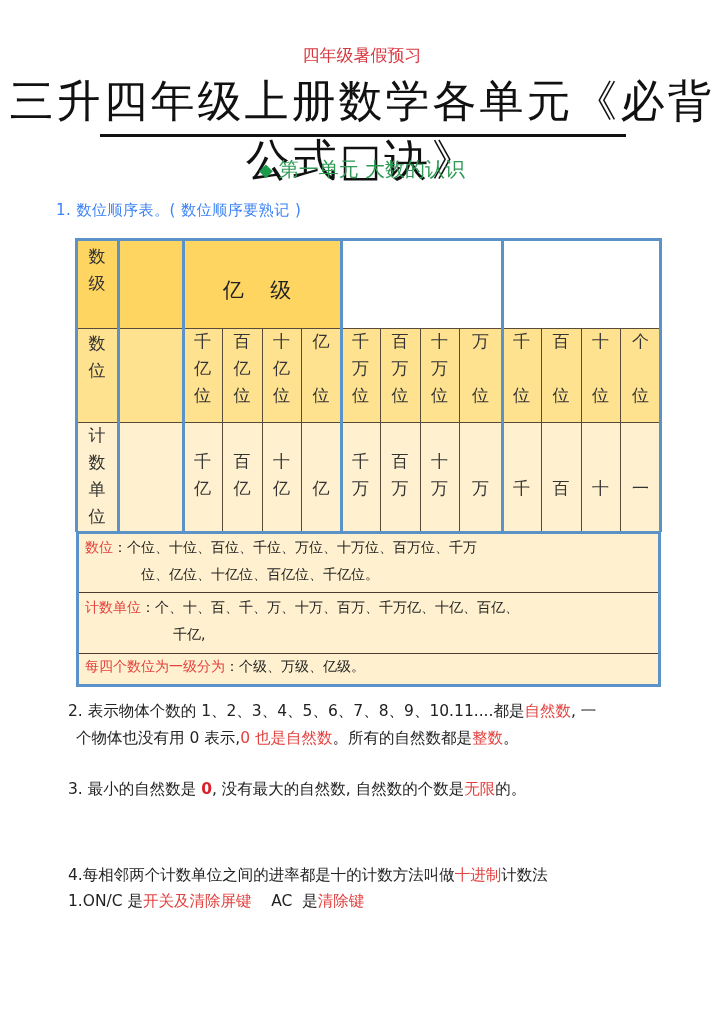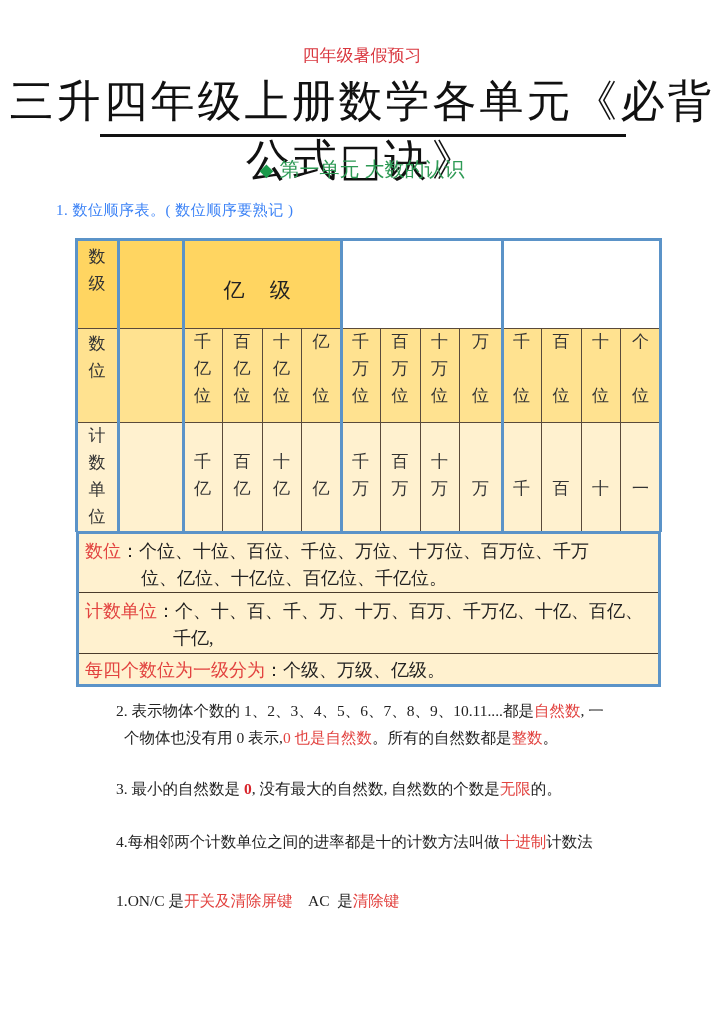--- a/index.html
+++ b/index.html
@@ -1,20 +1,20 @@
 <!DOCTYPE html>
 <html><head>
 <meta charset="utf-8">
 <style>
   html, body { margin: 0; padding: 0; }
   body {
     width: 724px; height: 1024px; background: #ffffff; position: relative; overflow: hidden;
     font-family: "DejaVu Sans", "Liberation Sans", sans-serif; color: #222;
   }
-  .abs { position: absolute; font-family: Liberation Serif, serif; }
+  .abs { position: absolute; }
   .subtitle { left: 0; width: 724px; top: 44px; text-align: center; font-size: 17px; color: #d9363e; }
   .title { left: 0; width: 724px; top: 72px; text-align: center; font-size: 44px; color: #111;
     font-family: "DejaVu Serif", "Liberation Serif", serif; letter-spacing: 3px; }
   .rule { left: 100px; width: 526px; top: 134px; height: 3px; background: #111; }
   .section { left: 0; width: 724px; top: 156px; text-align: center; font-size: 20px; color: #2e9a55; }
   .section .diamond { color: #1a9a4a; font-size: 18px; margin-right: 6px; }
   .item1 { left: 56px; top: 201px; font-size: 15px; color: #3b82f6; letter-spacing: 0.5px; }
 
   
   .grid { left: 76px; top: 239px; width: 585px; height: 293px; }
@@ -24,28 +24,28 @@
   .low { background: #fff1cf; }
   .vtext { line-height: 27px; text-align: center; }
   .vline { position: absolute; background: #5a4a3a; width: 1px; }
   .vthick { position: absolute; background: #5b93c8; width: 3px; }
   .hline { position: absolute; background: #5a4a3a; height: 1px; }
   .group-label { font-size: 21px; letter-spacing: 10px; color: #222; display: flex; align-items: center; justify-content: center; }
 
   
   .explain { left: 76px; top: 531px; width: 585px; height: 156px; box-sizing: border-box;
     border: 3px solid #5b93c8; background: #fff1cf; }
-  .exrow { position: absolute; left: 0; right: 0; box-sizing: border-box; font-size: 18px; color: #222; padding-left: 6px; }
+  .exrow { position: absolute; left: 0; right: 0; box-sizing: border-box; font-size: 14px; color: #222; padding-left: 6px; }
   .exrow .red { color: #e2423f; }
   .exrow.r1 { top: 0; height: 59px; border-bottom: 1px solid #4a3c2c; }
   .exrow.r2 { top: 59px; height: 61px; border-bottom: 1px solid #4a3c2c; }
   .exrow.r3 { top: 120px; height: 30px; }
   .line { position: absolute; white-space: nowrap; }
 
-  .para { font-size: 15.5px; color: #222; white-space: nowrap; margin-left: 48px; }
+  .para { font-size: 15.5px; color: #222; white-space: nowrap; }
   .red { color: #e2423f; }
   .redb { color: #d8232a; font-weight: bold; }
 </style>
 </head>
 <body>
 
 <div class="abs subtitle">四年级暑假预习</div>
 <div class="abs title">三升四年级上册数学各单元《必背公式□诀》</div>
 <div class="abs rule"></div>
 
@@ -228,19 +228,19 @@
   <span>2. 表示物体个数的  1、2、3、4、5、6、7、8、9、10.11....都是</span><span class="red">自然数</span><span>, 一</span>
 </div>
 <div class="abs para" style="left:76px;top:728px;">
   <span>个物体也没有用  0  表示,</span><span class="red">0  也是自然数</span><span>。所有的自然数都是</span><span class="red">整数</span><span>。</span>
 </div>
 
 <div class="abs para" style="left:68px;top:779px;">
   <span>3. 最小的自然数是  </span><span class="redb">0</span><span>,  没有最大的自然数,  自然数的个数是</span><span class="red">无限</span><span>的。</span>
 </div>
 
-<div class="abs para" style="left:68px;top:832px;">
+<div class="abs para" style="left:68px;top:865px;">
   <span>4.每相邻两个计数单位之间的进率都是十的计数方法叫做</span><span class="red">十进制</span><span>计数法</span>
 </div>
 
 <div class="abs para" style="left:68px;top:891px;">
   <span>1.ON/C  是</span><span class="red">开关及清除屏键</span><span style="white-space:pre;">    AC  是</span><span class="red">清除键</span>
 </div>
 
 </body></html>

